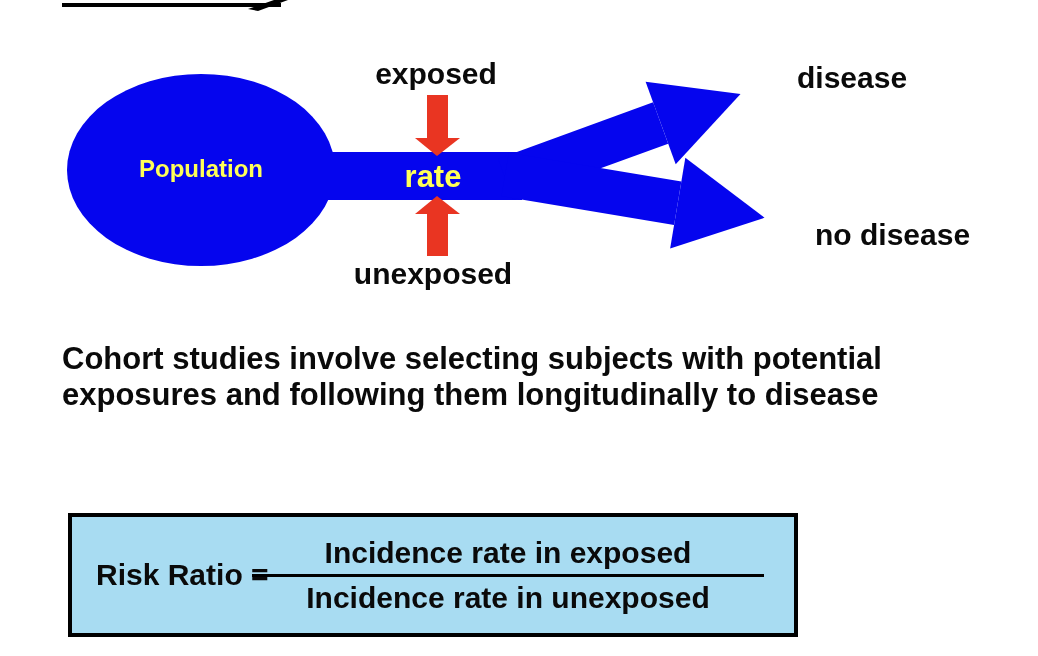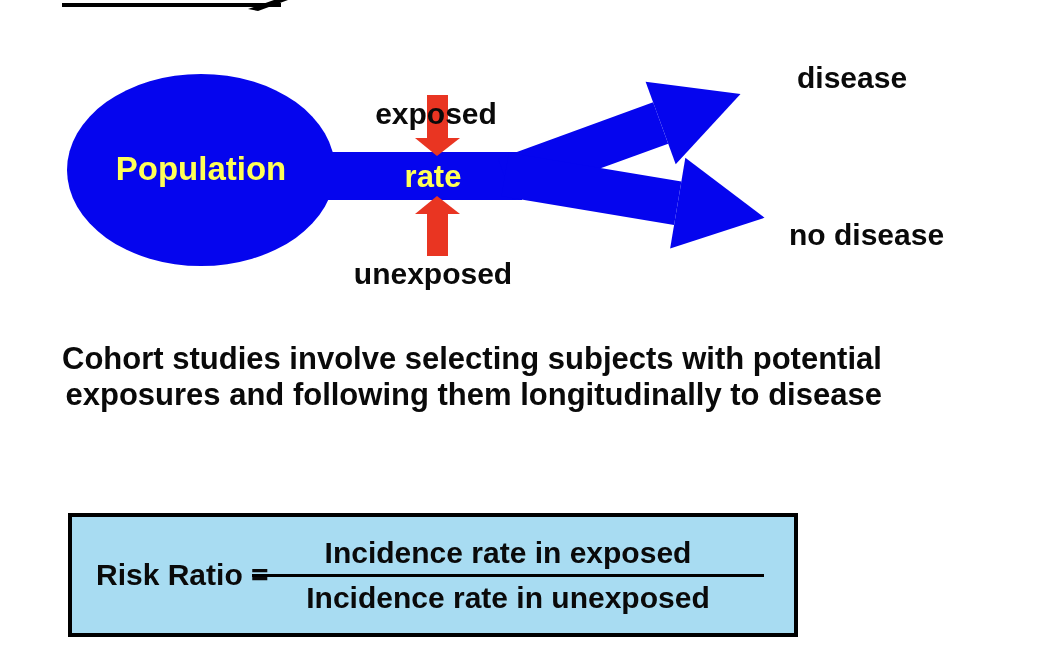--- a/index.html
+++ b/index.html
@@ -17,34 +17,34 @@
   svg .red  { fill: var(--red); }
   svg .ink  { fill: #000000; }
 
   .abs { position: absolute; white-space: nowrap; }
 
   .label-black { font-size: 30px; color: #0a0a0a; }
   .label-yellow { color: var(--yellow); }
 
   #population-label {
     left: 68px; top: 151px; width: 266px;
-    text-align: center; font-size: 33px; line-height: 36px;
+    text-align: center; font-size: 24px; line-height: 36px;
   }
   #time-label {
     left: 387px; top: 160px; width: 92px;
     text-align: center; font-size: 31px; line-height: 34px;
   }
-  #exposed-label   { left: 360px; top: 57px;  width: 152px; text-align: center; margin-top: 40px; }
+  #exposed-label   { left: 360px; top: 57px;  width: 152px; text-align: center; }
   #unexposed-label { left: 341px; top: 257px; width: 184px; text-align: center; }
   #disease-label    { left: 797px; top: 61px; }
-  #no-disease-label { left: 789px; top: 218px; }
+  #no-disease-label { left: 815px; top: 218px; }
 
   #body-text {
     left: 62px; top: 341px;
-    font-size: 31px; line-height: 36px; letter-spacing: 0px; text-align: right;
+    font-size: 31px; line-height: 36px; letter-spacing: 0px;
   }
 
   #formula-box {
     position: absolute;
     left: 68px; top: 513px;
     width: 722px; height: 116px;
     background: var(--box_fill);
     border: 4px solid #000000;
   }
   #risk-ratio-label {

